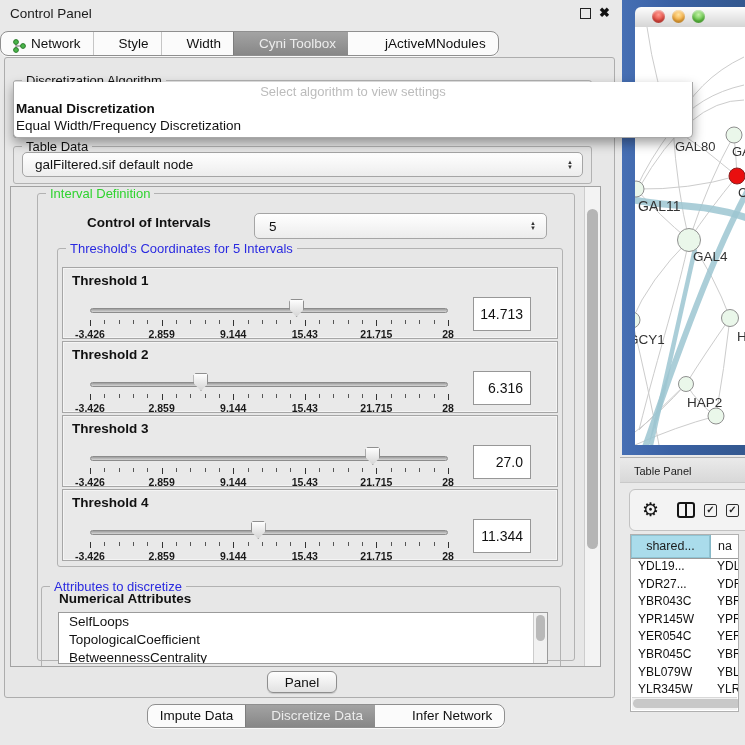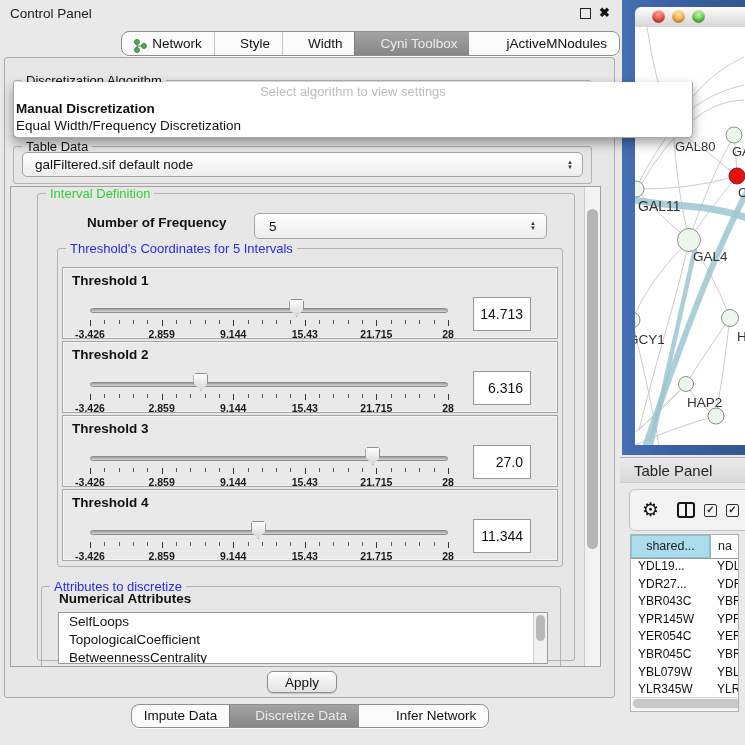--- a/index.html
+++ b/index.html
@@ -7,21 +7,21 @@
   .screen{position:relative;width:745px;height:745px;background:#e9e9e9;overflow:hidden;font-size:13px;color:#111;}
 
   
   .control-panel{position:absolute;left:0;top:0;width:620px;height:745px;}
   .cp-titlebar{position:absolute;left:0;top:0;width:620px;height:26px;display:flex;align-items:center;padding:0 10px;box-sizing:border-box;}
   .cp-title{font-size:13.5px;color:#1c1c1c;}
   .cp-title-icons{margin-left:auto;display:flex;align-items:center;gap:8px;}
   .float-box{width:9px;height:9px;border:1.5px solid #222;}
   .close-x{font-size:13px;font-weight:bold;color:#111;line-height:12px;}
 
-  .tabs-row{position:absolute;left:0;top:31px;width:620px;display:flex;justify-content:flex-end;}
+  .tabs-row{position:absolute;left:0;top:31px;width:620px;display:flex;justify-content:flex-start;}
   .tab-group{display:inline-flex;border:1px solid #8f8f8f;border-radius:8px;background:#fbfbfb;height:23px;overflow:hidden;box-shadow:0 1px 0 rgba(255,255,255,.7);}
   .tab{padding:0 12px;font-size:13.5px;line-height:23px;color:#111;display:flex;align-items:center;gap:5px;}
   .tab + .tab{border-left:1px solid #c6c6c6;padding-left:25px;}
   .tab.sel{background:linear-gradient(#a3a3a3,#878787);color:#ececec;border-left:1px solid #7d7d7d;}
   .tab.sel + .tab{border-left:none;margin-left:12px;}
   .net-ico{width:13px;height:14px;display:inline-block;}
 
   .content-frame{position:absolute;left:4px;top:57px;width:611px;height:641px;border:1px solid #adadad;border-radius:3px;background:#e7e7e7;box-sizing:border-box;}
 
   .group{position:absolute;border:1px solid #b2b2b2;border-radius:3px;box-sizing:border-box;}
@@ -65,35 +65,35 @@
 
   .attr-group{left:30px;top:399px;width:520px;height:86px;}
   .attr-heading{position:absolute;left:48px;top:404px;font-weight:bold;font-size:13.5px;}
   .attr-list{position:absolute;left:47px;top:425px;width:490px;height:52px;background:#fff;border:1px solid #9b9b9b;overflow:hidden;box-sizing:border-box;}
   .attr-item{font-size:13.5px;line-height:18px;padding-left:10px;white-space:nowrap;}
   .attr-scroll{position:absolute;right:0;top:0;width:13px;height:100%;background:#f1f1f1;border-left:1px solid #ccc;}
   .attr-thumb{position:absolute;left:2px;top:2px;width:9px;height:26px;background:#b9b9b9;border-radius:5px;}
 
   .apply-btn{position:absolute;left:267px;top:671px;width:70px;height:22px;border:1px solid #8e8e8e;border-radius:6px;background:linear-gradient(#fefefe,#e2e2e2);font-size:13.5px;text-align:center;line-height:21px;box-sizing:border-box;box-shadow:0 1px 1px rgba(0,0,0,.15);}
 
-  .bottom-tabs{position:absolute;left:0;top:704px;width:620px;display:flex;justify-content:center;}
+  .bottom-tabs{position:absolute;left:16px;top:704px;width:620px;display:flex;justify-content:center;}
   .bottom-tabs .tab{font-size:13.5px;line-height:22px;}
   .bottom-tabs .tab-group{height:22px;}
 
   
   .network-window{position:absolute;left:622px;top:0;width:123px;height:455px;background:linear-gradient(90deg,#466fb4 0,#3a61a4 40%,#33588f 100%);}
   .nw-titlebar{position:absolute;left:13px;top:7px;right:0;height:20px;background:linear-gradient(#fdfdfd,#d5d5d5);border-top-left-radius:6px;border-bottom:1px solid #9f9f9f;}
   .light{position:absolute;top:3px;width:13px;height:13px;border-radius:50%;box-shadow:inset 0 1px 2px rgba(255,255,255,.7), inset 0 -2px 3px rgba(0,0,0,.25);}
   .light.red{left:17px;background:radial-gradient(circle at 50% 35%,#ff9a90 0,var(--traffic-red) 60%);}
   .light.yellow{left:37px;background:radial-gradient(circle at 50% 35%,#ffe2a0 0,var(--traffic-yellow) 60%);}
   .light.green{left:57px;background:radial-gradient(circle at 50% 35%,#c4f0a8 0,var(--traffic-green) 60%);}
   .nw-canvas{position:absolute;left:13px;top:27px;right:0;bottom:10px;background:#fff;overflow:hidden;text-decoration:underline;}
   .nw-canvas svg{display:block;}
 
-  .tp-header{position:absolute;left:620px;top:457px;width:125px;height:26px;background:linear-gradient(#eaeaea,#d8d8d8);border-top:1px solid #b2b2b2;border-bottom:1px solid #c9c9c9;font-size:15px;line-height:26px;padding-left:14px;box-sizing:border-box;color:#222;}
+  .tp-header{position:absolute;left:620px;top:457px;width:125px;height:26px;background:linear-gradient(#eaeaea,#d8d8d8);border-top:1px solid #b2b2b2;border-bottom:1px solid #c9c9c9;font-size:11px;line-height:26px;padding-left:14px;box-sizing:border-box;color:#222;}
 
   .tp-toolbar{position:absolute;left:629px;top:489px;width:130px;height:42px;background:#f3f3f3;border:1px solid #c2c2c2;border-radius:6px;box-sizing:border-box;display:flex;align-items:center;}
   .gear{font-size:19px;color:#141414;margin-left:12px;line-height:20px;}
   .split-ico{width:18px;height:16px;border:2.5px solid #141414;border-radius:3px;margin-left:18px;position:relative;box-sizing:border-box;}
   .split-ico::after{content:"";position:absolute;left:50%;top:0;bottom:0;width:2.5px;margin-left:-1.25px;background:#141414;}
   .chk{width:11px;height:11px;border:1.5px solid #2e2e2e;border-radius:2px;margin-left:9px;position:relative;font-size:10px;font-weight:bold;line-height:10px;text-align:center;color:#1c1c1c;box-sizing:content-box;}
   .chk:first-of-type{margin-left:16px;}
 
   .tp-table{position:absolute;left:630px;top:534px;width:109px;height:178px;background:#fff;border:1px solid #b0b0b0;overflow:hidden;box-sizing:border-box;}
   .tp-head{display:flex;height:23px;border-bottom:1px solid #9a9a9a;}
@@ -175,21 +175,21 @@
           <span>▼</span>
       </span>
     </div>
 
     <div class="viewport">
 
       <div class="group interval-group">
         <span class="group-label lbl-green">Interval Definition</span>
       </div>
 
-      <span class="num-label">Number of Frequency</span>
+      <span class="num-label">Control of Intervals</span>
       <div class="spinner">
         <span class="spinner-val">5</span>
         <span class="spinner-arrows">
           <span>▲</span>
             <span>▼</span>
         </span>
       </div>
 
       <div class="group coords-group">
         <span class="group-label lbl-blue">Threshold's Coordinates for 5 Intervals</span>
@@ -363,21 +363,21 @@
         <div class="attr-scroll">
             <div class="attr-thumb"></div>
           </div>
       </div>
 
       <div class="vscroll">
         <div class="vscroll-thumb"></div>
       </div>
     </div>
 
-    <div class="apply-btn">Apply</div>
+    <div class="apply-btn">Panel</div>
 
     <div class="bottom-tabs">
       <div class="tab-group">
         <div class="tab">
             <span>Impute Data</span>
           </div>
         <div class="tab sel">
             <span>Discretize Data</span>
           </div>
         <div class="tab">

